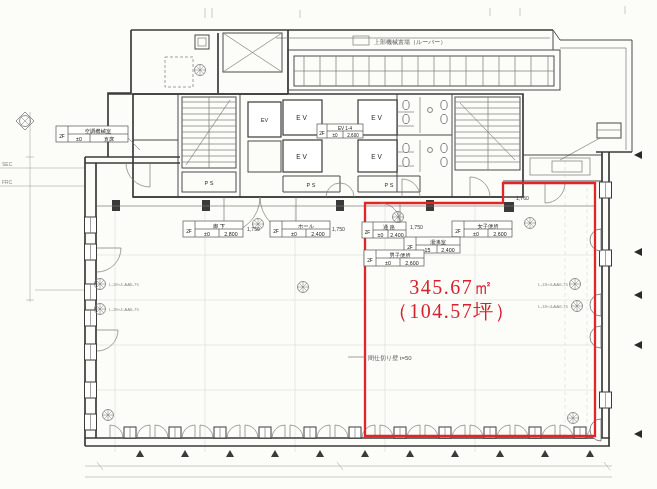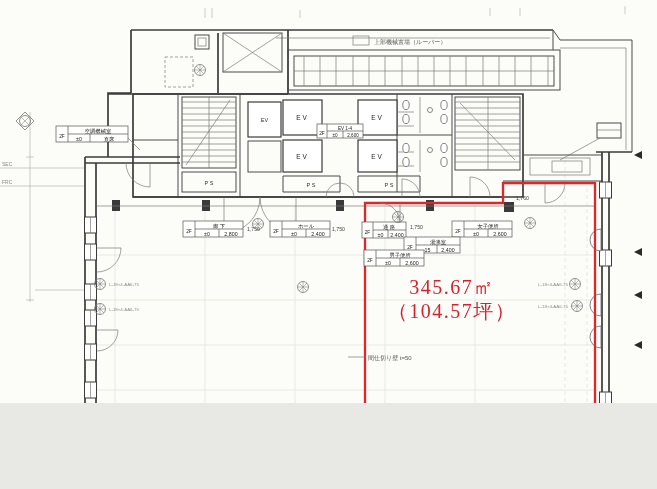--- a/index.html
+++ b/index.html
@@ -1,16 +1,16 @@
 <!DOCTYPE html>
 <html><head>
 <meta charset="utf-8">
 <style>
   html,body{margin:0;padding:0;background:#e8e8e4;}
-  .page{position:relative;width:657px;height:403px;background:#fcfcf9;overflow:hidden;
+  .page{position:relative;width:657px;height:489px;background:#fcfcf9;overflow:hidden;
         font-family:"Liberation Sans",sans-serif;}
   svg{position:absolute;left:0;top:0;}
   
   .w1{stroke:#3b3b3b;stroke-width:1.7;fill:none}
   .w2{stroke:#4a4a4a;stroke-width:1;fill:none}
   .w3{stroke:#7a7a76;stroke-width:.7;fill:none}
   .fx{stroke:#666;stroke-width:.8;fill:#fff}
   .faint{stroke:#dcdcd4;stroke-width:.6;fill:none}
   .dim{stroke:#a9a9a1;stroke-width:.6;fill:none}
   .dash{stroke-dasharray:4 3}

